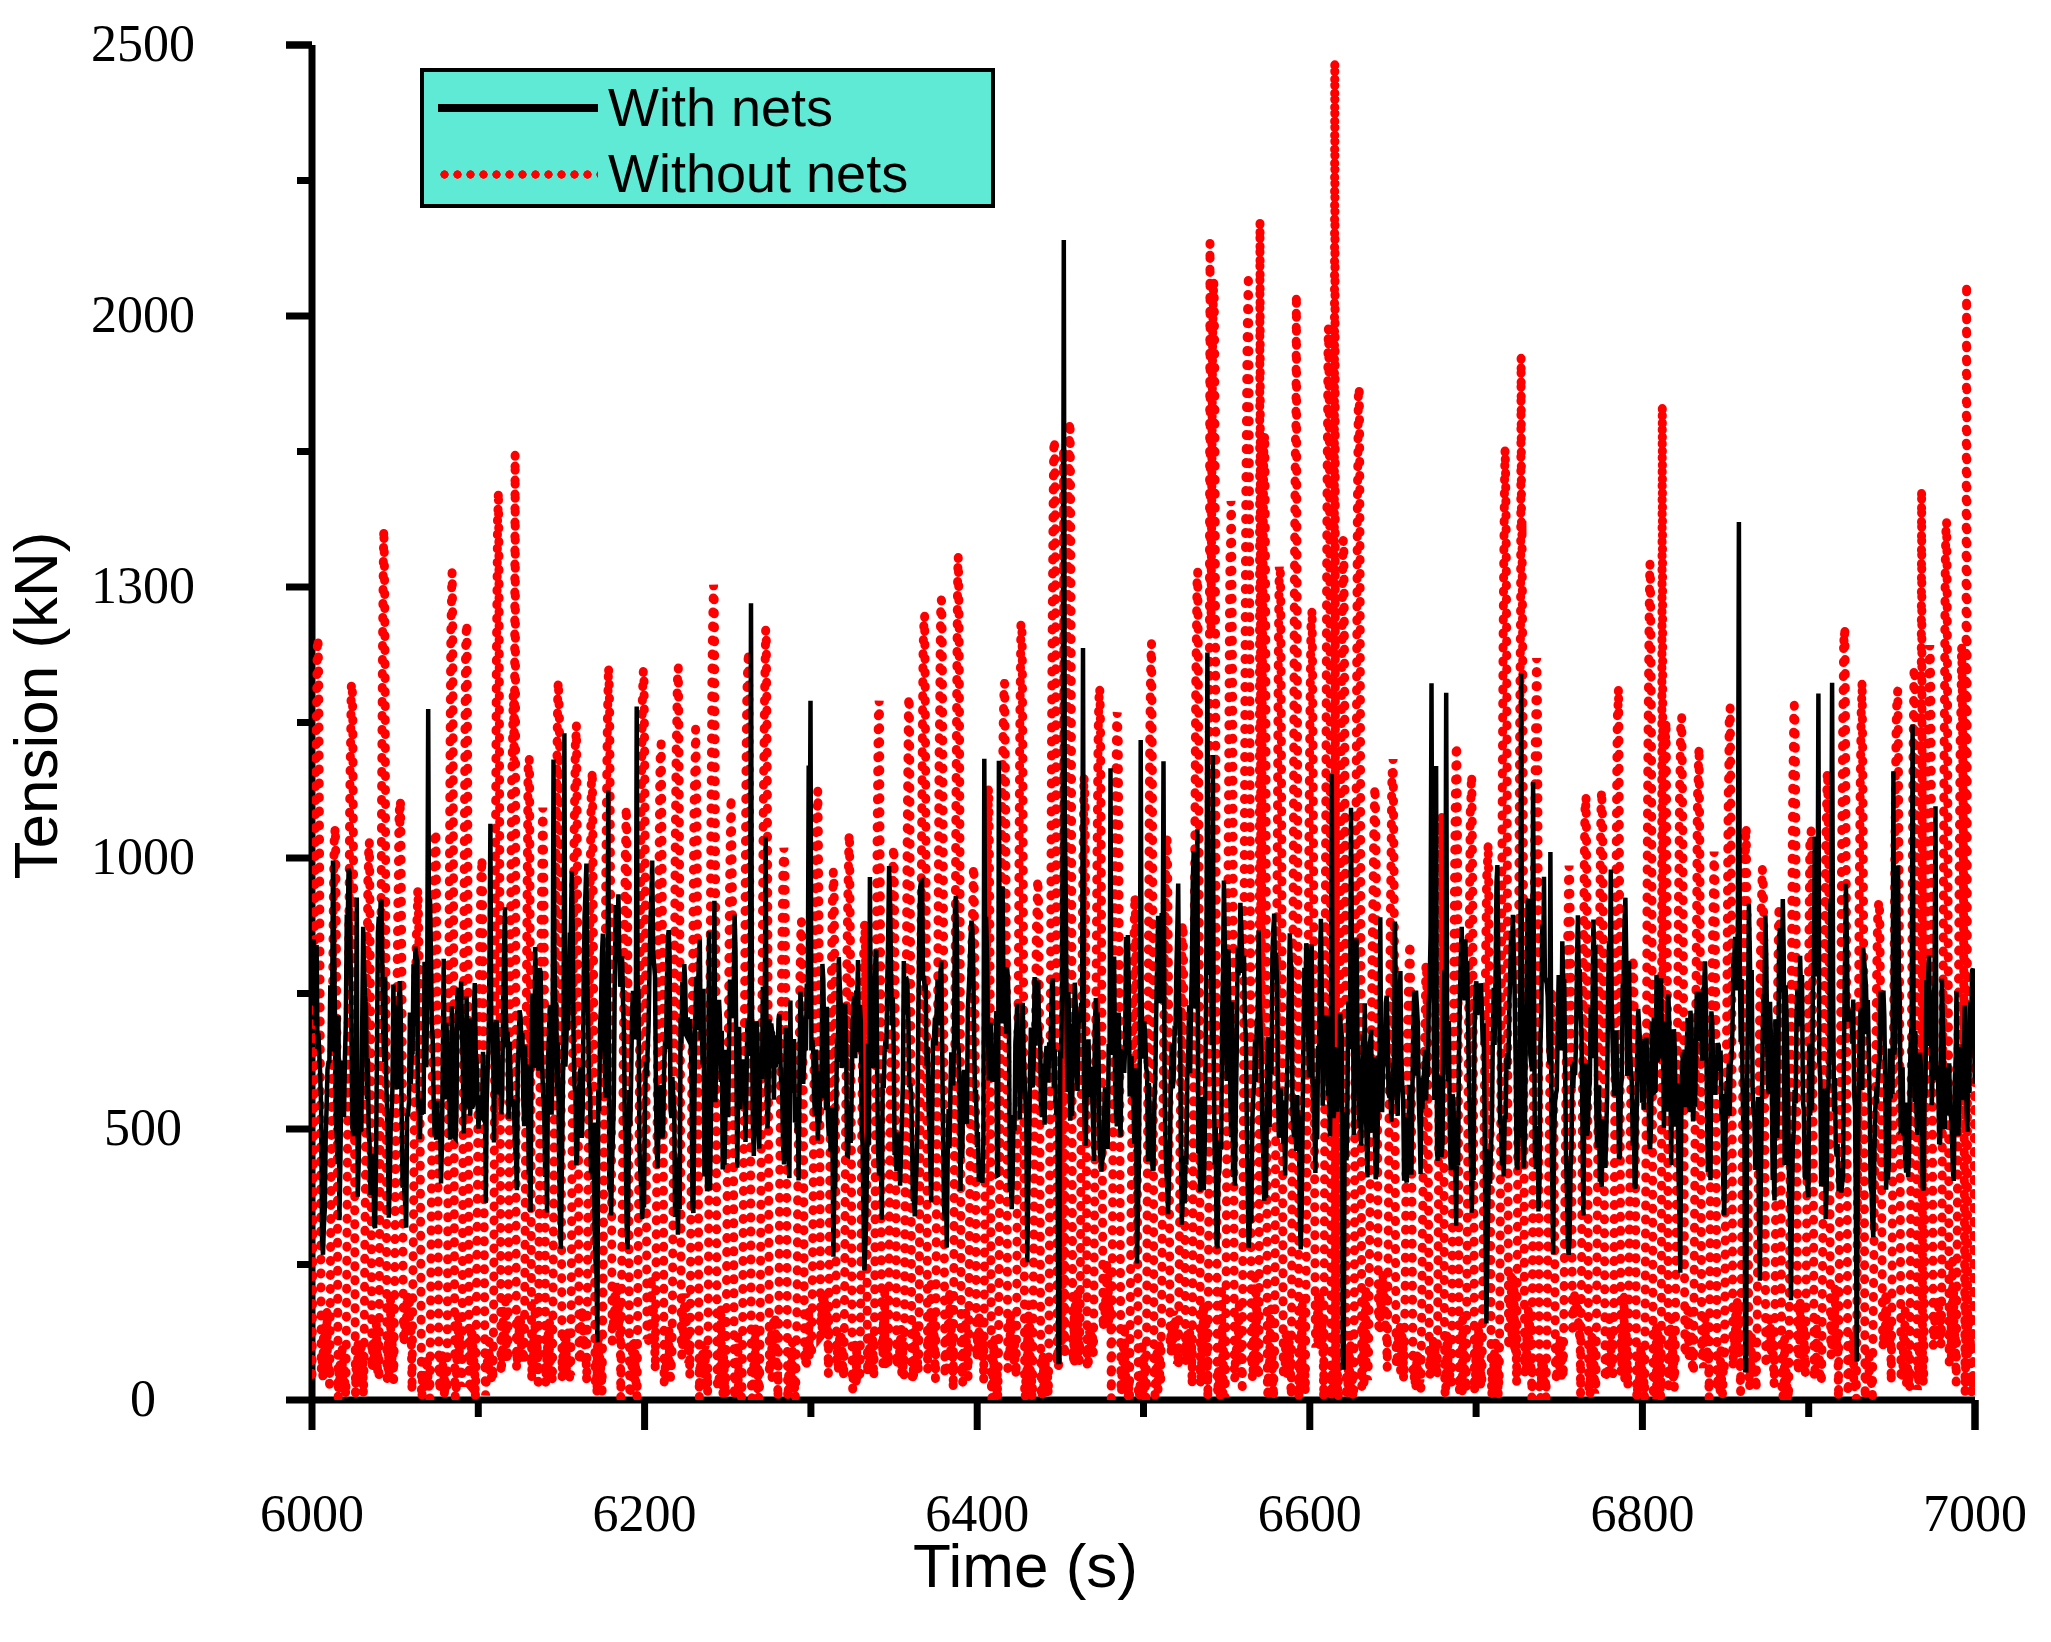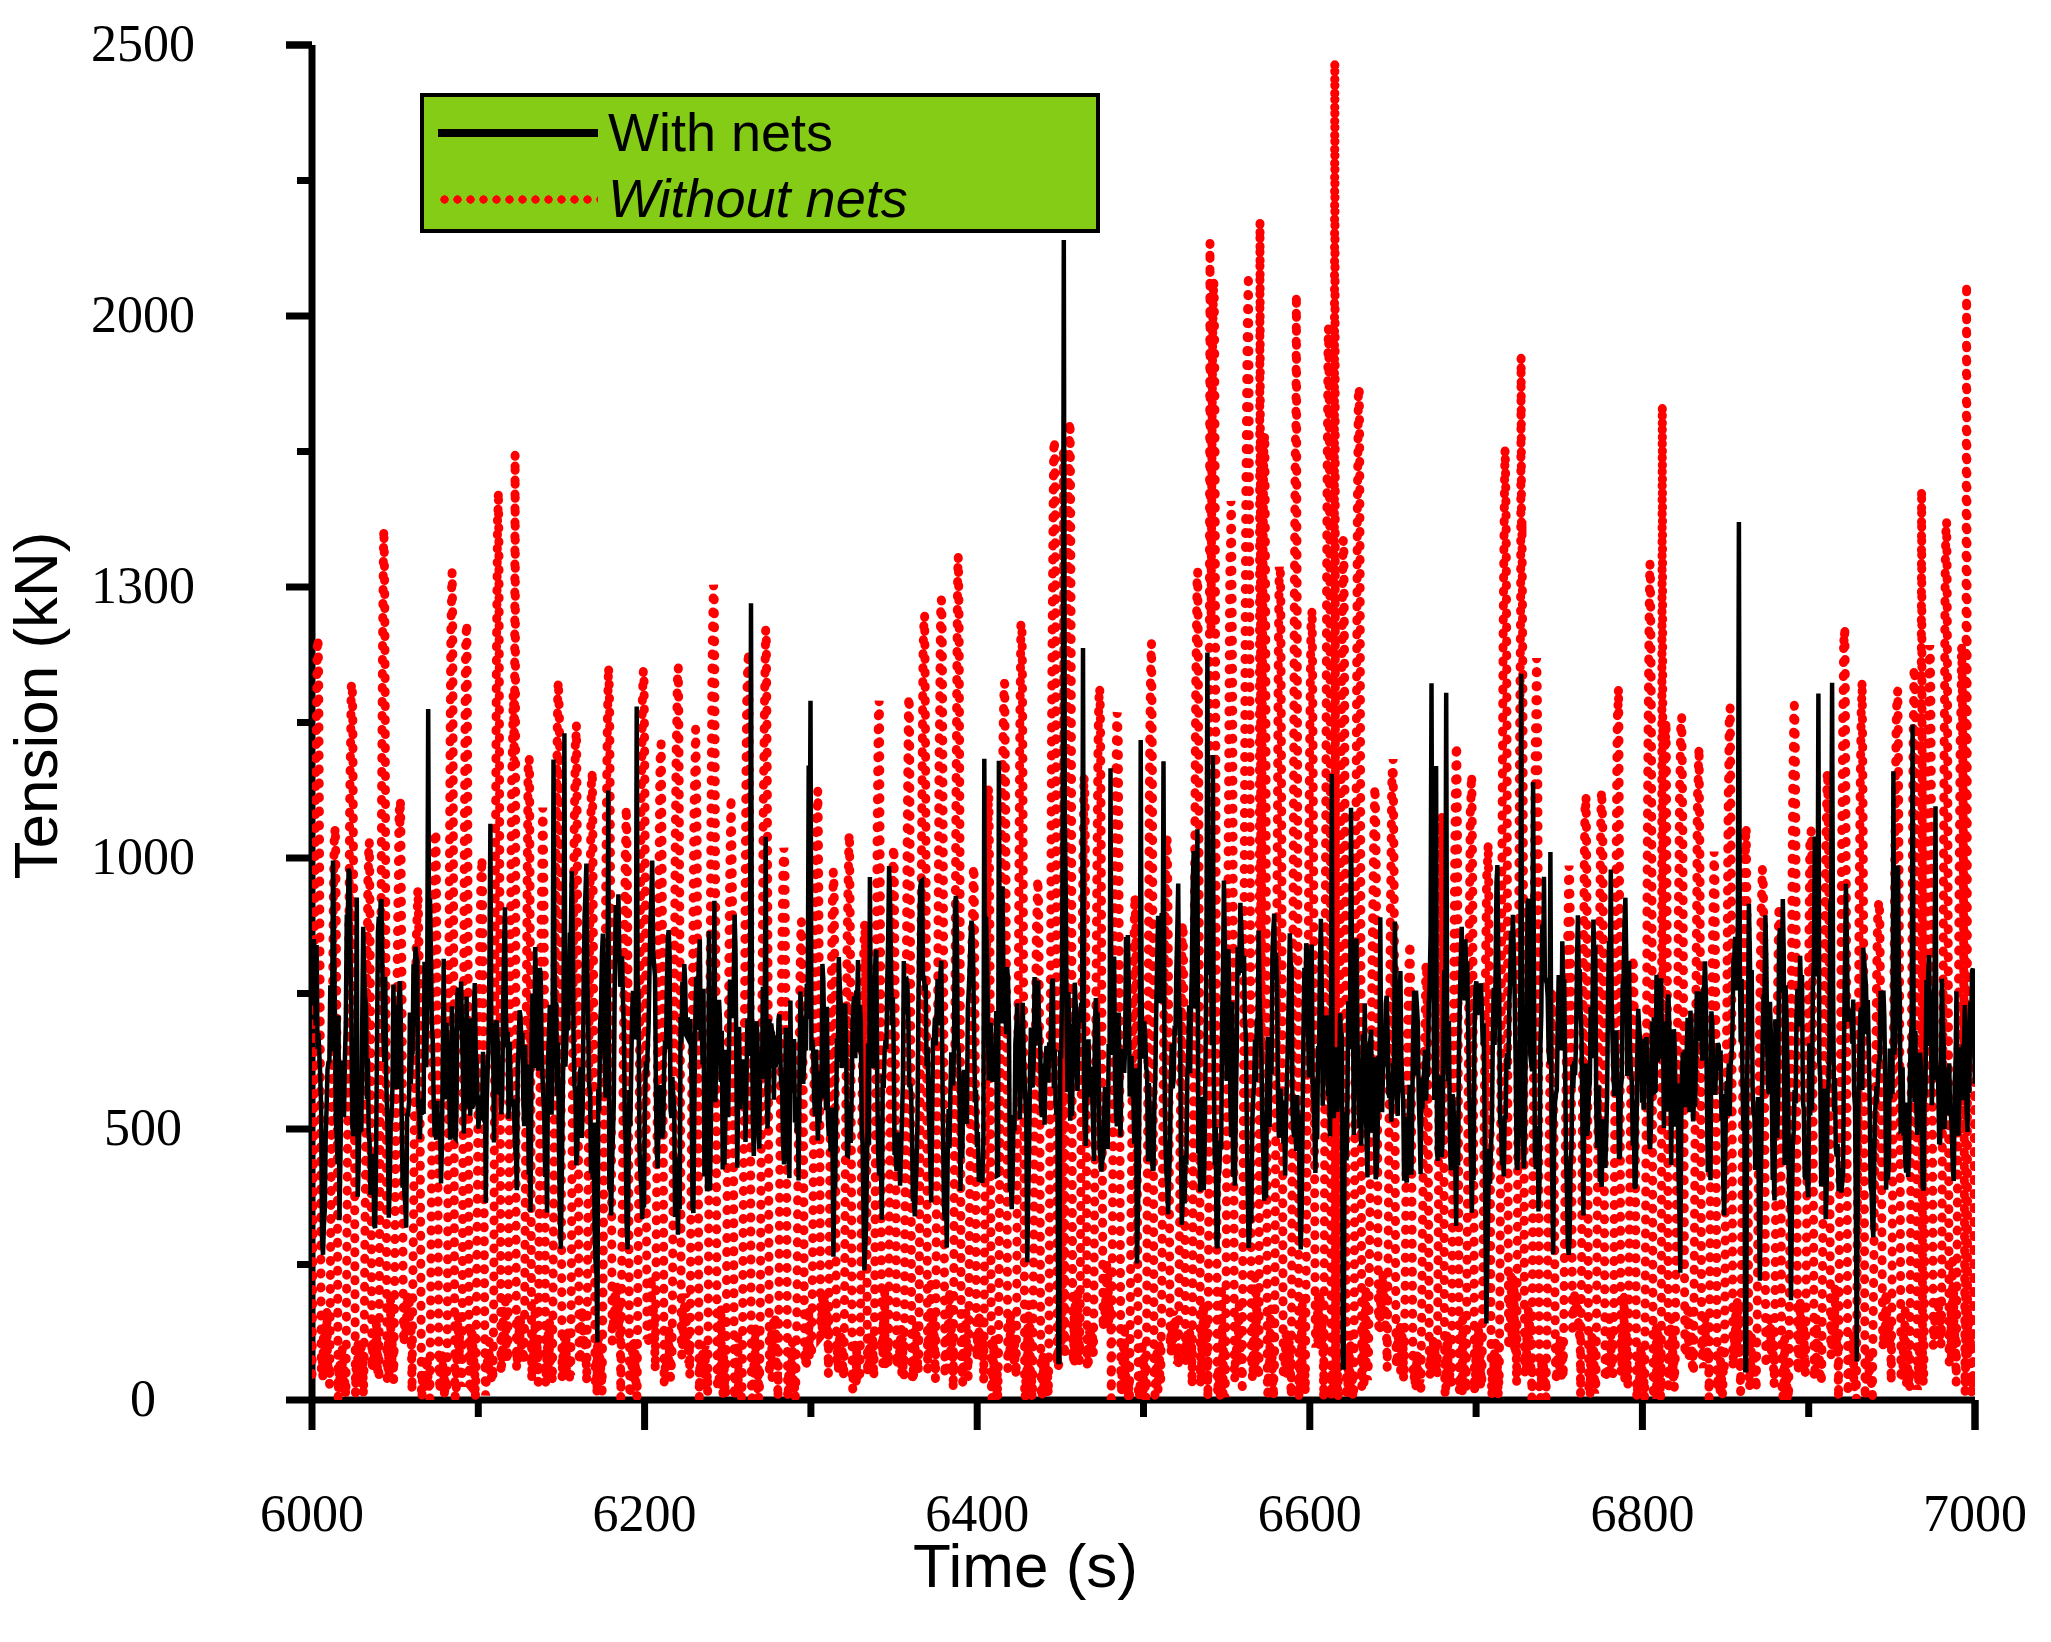--- a/index.html
+++ b/index.html
@@ -50,33 +50,32 @@
     font-size:62px;
     color:#000;
     transform:rotate(-90deg);
     transform-origin:center center;
   }
 
   
   #legend{
     position:absolute;
     left:420px; top:68px;
-    width:680px; height:140px;
+    width:575px; height:140px;
     border:4px solid #000;
-    background:#84cc16;
+    background:#5eead4;
     box-sizing:border-box;
-    margin-top:25px;
   }
   .legrow{
     position:absolute;
     left:0; width:100%; height:70px;
     display:flex; align-items:center;
   }
   .legrow.r0{top:0px;}
-  .legrow.r1{top:66px;font-style:italic;}
+  .legrow.r1{top:66px;}
   .legkey{
     width:160px; height:30px; margin-left:14px; margin-right:10px;
     position:relative; flex:0 0 auto;
   }
   .key-solid{
     position:absolute; left:0; top:12px; width:160px; height:8px; background:#000;
   }
   .key-dotted{
     position:absolute; left:0; top:11px; width:160px; height:11px;
     background-image:radial-gradient(circle, #FF0000 46%, rgba(255,0,0,0) 52%);

